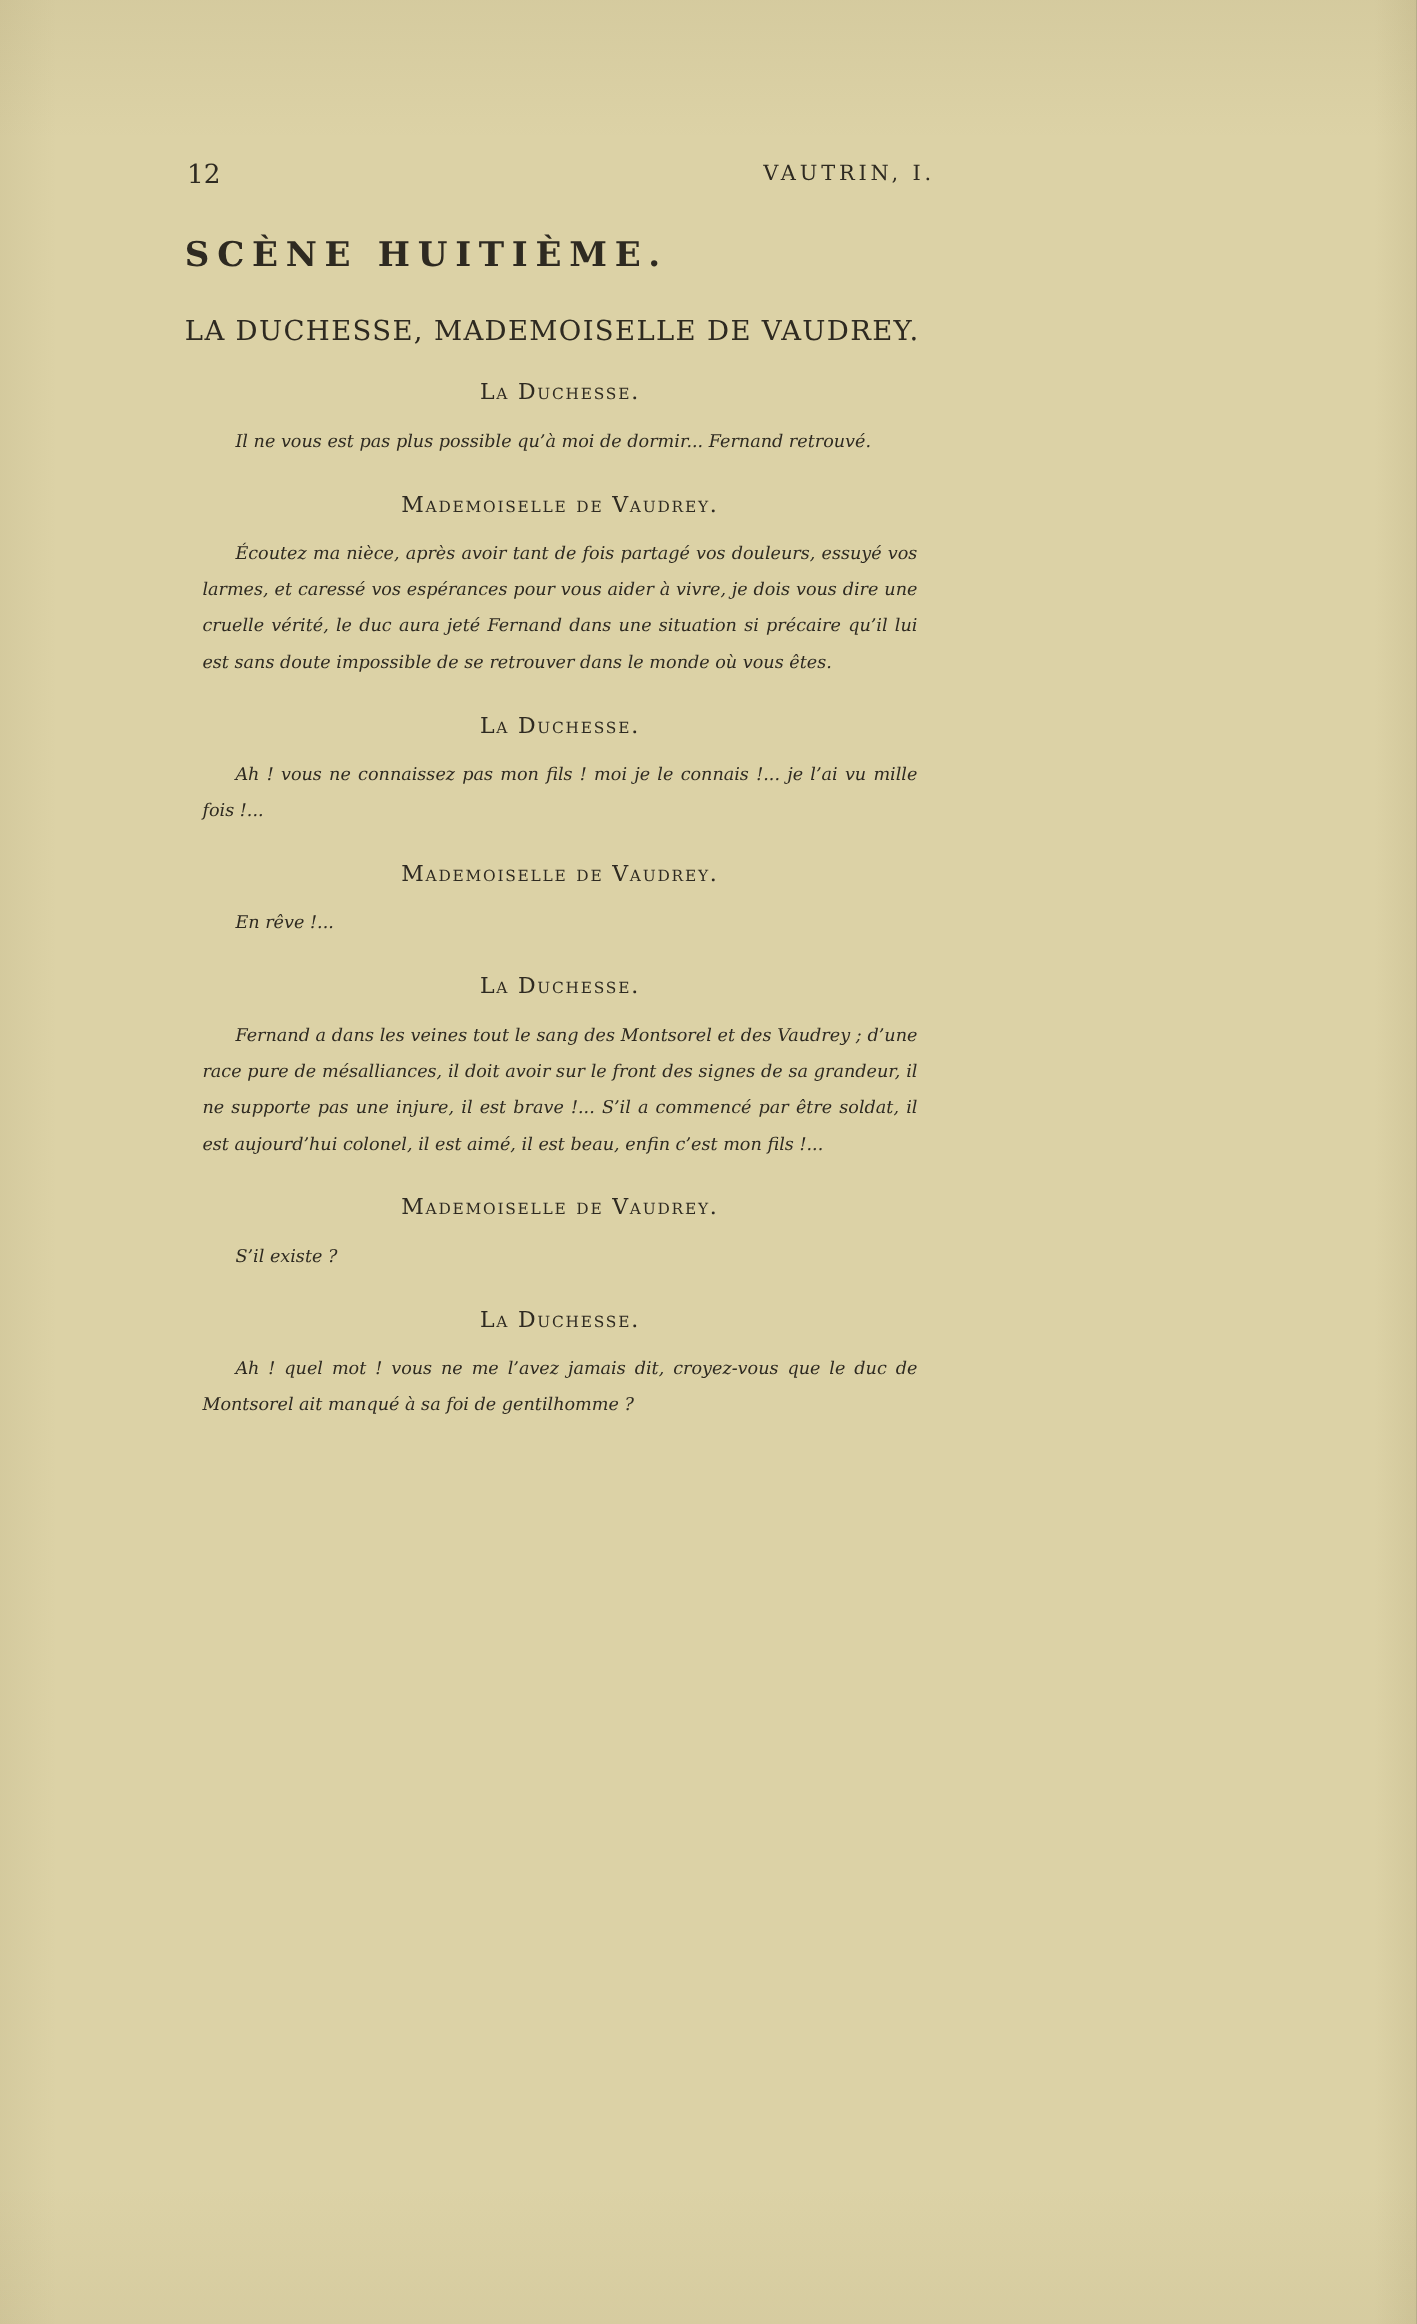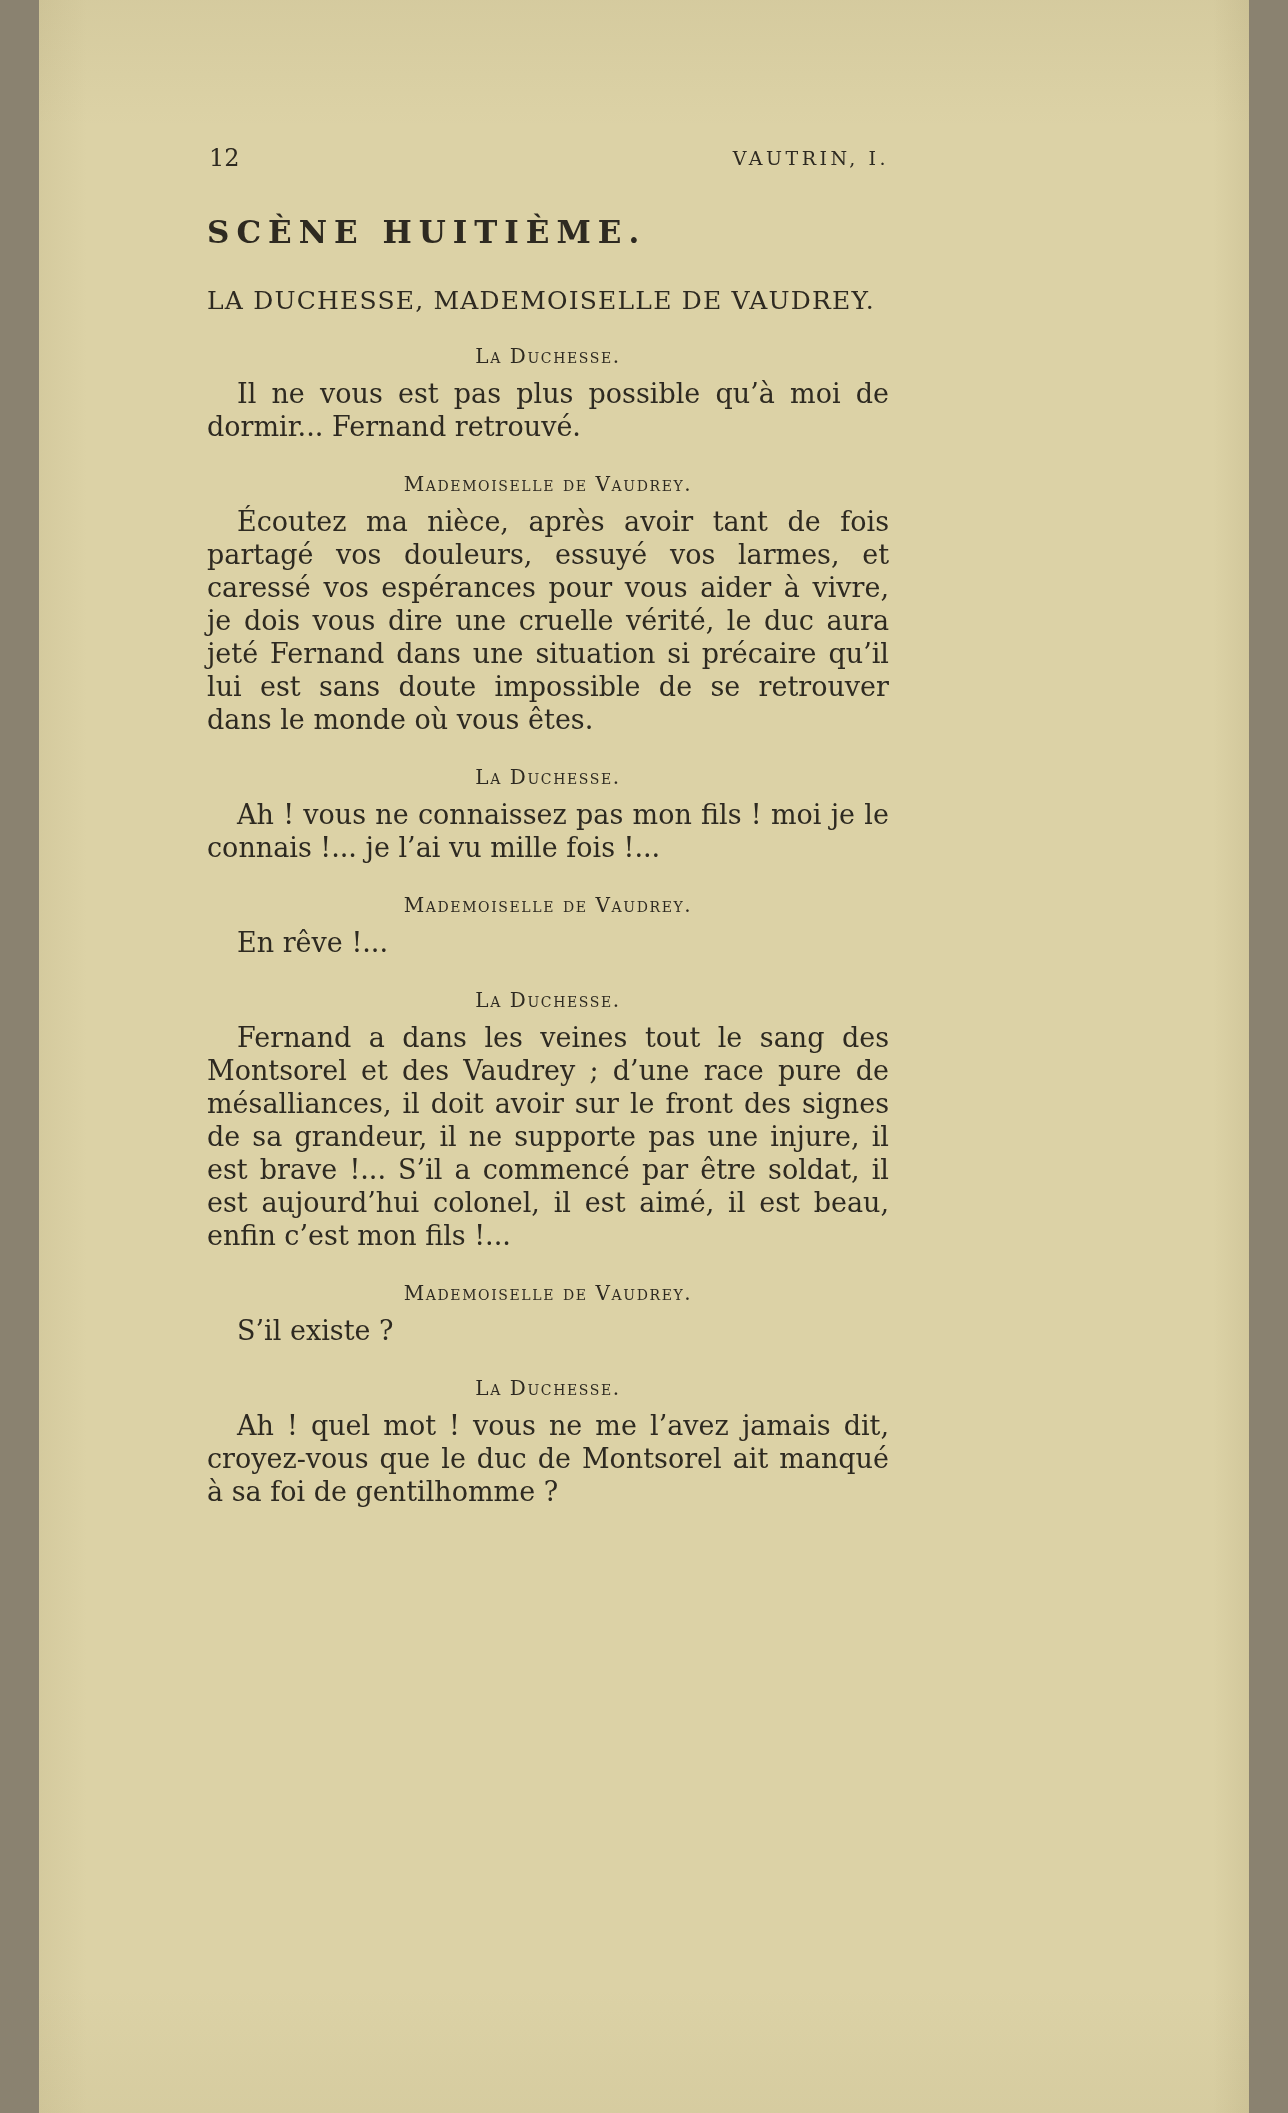--- a/index.html
+++ b/index.html
@@ -3,30 +3,29 @@
 <meta charset="utf-8">
 <title>Vautrin — page 12</title>
 <style>
   html, body {
     margin: 0;
     padding: 0;
     background: #8a8270;
   }
   .page {
     position: relative;
-    width: 1176px;
+    width: 1288px;
     height: 2113px;
     margin: 0 auto;
     background: var(--paper, #dcd2a6);
     background-image: linear-gradient(180deg, rgba(120,105,60,0.07) 0%, rgba(0,0,0,0) 6%, rgba(0,0,0,0) 94%, rgba(120,105,60,0.06) 100%),
                       linear-gradient(90deg, rgba(120,105,60,0.08) 0%, rgba(0,0,0,0) 4%, rgba(0,0,0,0) 97%, rgba(120,105,60,0.10) 100%);
     color: var(--ink, #2e2a21);
     font-family: "DejaVu Serif", "Liberation Serif", serif;
     overflow: hidden;
-    padding-left: 34px;
   }
   .content {
     position: absolute;
     left: 168px;
     top: 142px;
     width: 682px;
   }
   .page-header {
     position: relative;
     height: 32px;
@@ -61,25 +60,26 @@
     white-space: nowrap;
   }
   .speaker {
     margin: 29px 0 9px 0;
     text-align: center;
     font-variant: small-caps;
     font-size: 20px;
     letter-spacing: 1.6px;
   }
   .line {
-    margin: 0;
-    font-size: 27px;
+    margin: 16px;
+    font-size: 16px;
     line-height: 33px;
     text-align: justify;
     text-indent: 30px;
+    font-style: italic;
   }
 </style>
 </head>
 <body>
 
 <div class="page">
   <div class="content">
 
     <header class="page-header">
       <span class="page-number">12</span>

